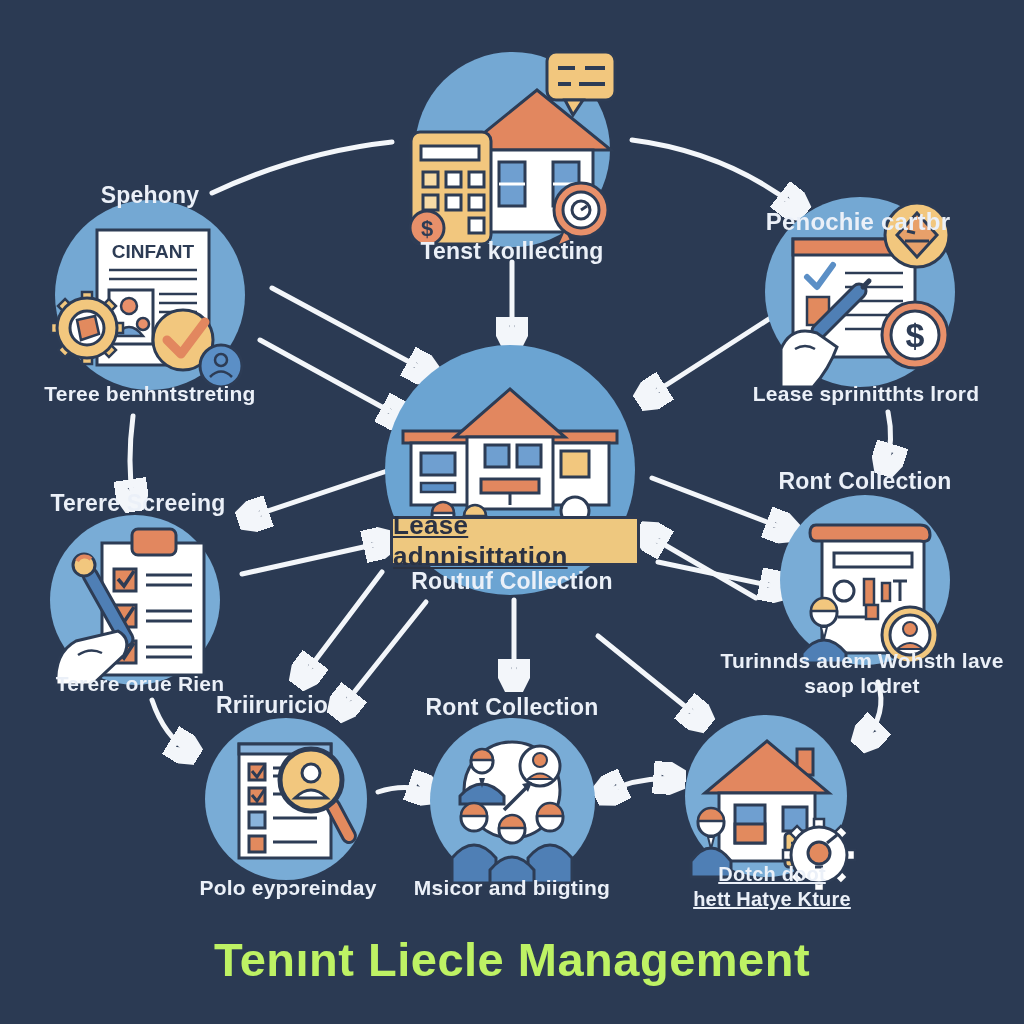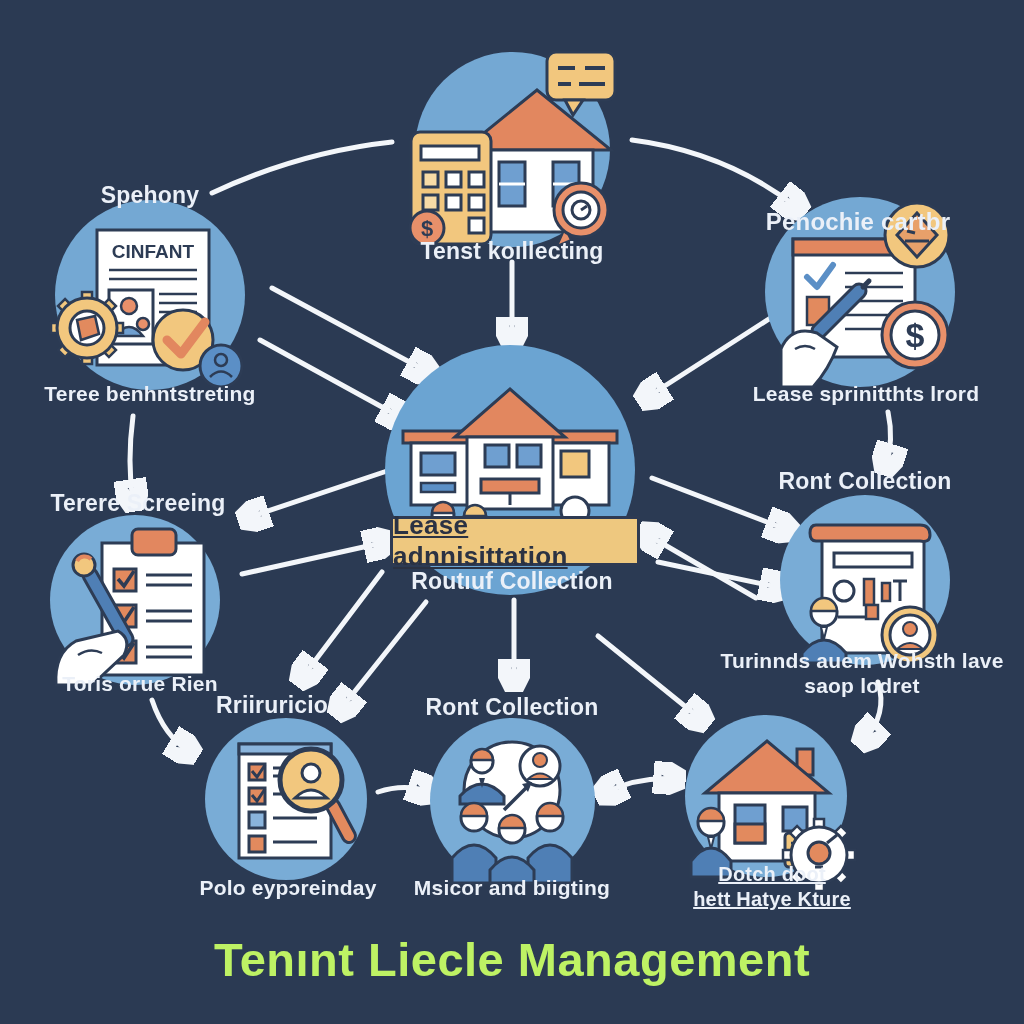--- a/index.html
+++ b/index.html
@@ -260,21 +260,21 @@
       <g>
         <line x1="40" y1="60" x2="76" y2="124" stroke="#2d3c55" stroke-width="17" stroke-linecap="round"></line>
         <line x1="40" y1="60" x2="76" y2="124" stroke="#4f7fb5" stroke-width="11" stroke-linecap="round"></line>
         <circle cx="34" cy="50" r="11" fill="#f2c77e" stroke="#2d3c55" stroke-width="3"></circle>
         <path d="M27,46 A9,9 0 0 1 41,44" fill="none" stroke="#e2875f" stroke-width="4"></path>
         <path d="M6,170 Q4,138 26,126 L68,116 Q82,124 74,140 L42,170 Z" fill="#ffffff" stroke="#2d3c55" stroke-width="3"></path>
         <path d="M28,140 Q40,132 52,138" fill="none" stroke="#2d3c55" stroke-width="2.5"></path>
       </g>
     </svg>
   </div>
-  <div class="lbl" style="left:140px;top:672px;">Toris orue Rien</div>
+  <div class="lbl" style="left:140px;top:672px;">Terere orue Rien</div>
 
   <div class="lbl" style="left:865px;top:468px;font-size:23px;">Ront Collection</div>
   <div class="circle" style="left:780px;top:495px;width:170px;height:170px;background:#79acd6;"></div>
   <div class="node-icon" style="left:780px;top:495px;width:170px;height:170px;">
     <svg width="170" height="170" viewBox="0 0 170 170">
       <g>
         <rect x="42" y="44" width="102" height="114" fill="#ffffff" stroke="#2d3c55" stroke-width="3"></rect>
         <path d="M36,30 L140,30 Q150,30 150,40 Q150,48 140,46 L36,46 Q30,46 30,38 Q30,30 36,30 Z" fill="#e2875f" stroke="#2d3c55" stroke-width="3"></path>
         <rect x="54" y="58" width="78" height="14" fill="none" stroke="#2d3c55" stroke-width="3"></rect>
         <circle cx="64" cy="96" r="10" fill="none" stroke="#2d3c55" stroke-width="3"></circle>

